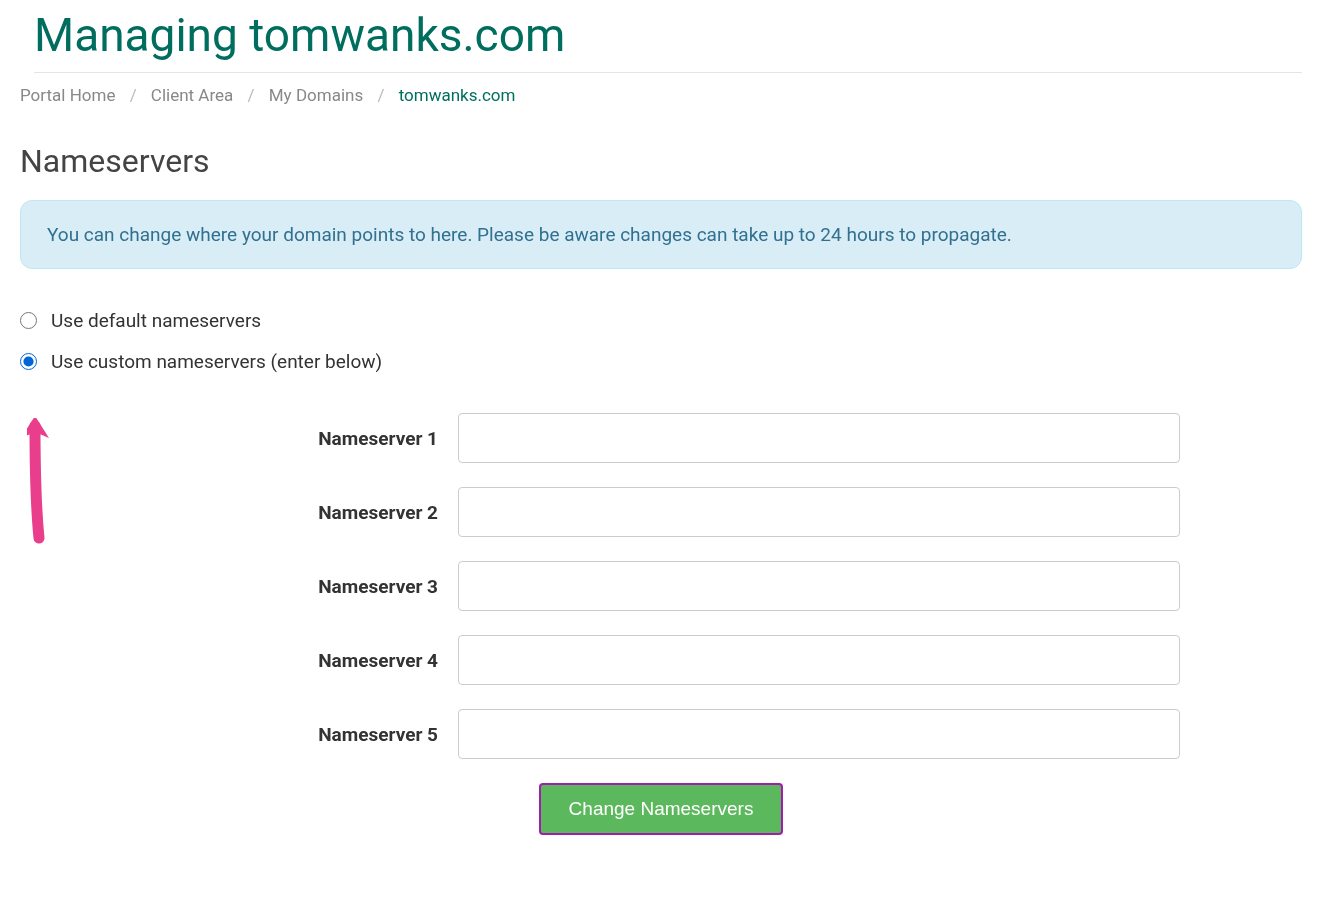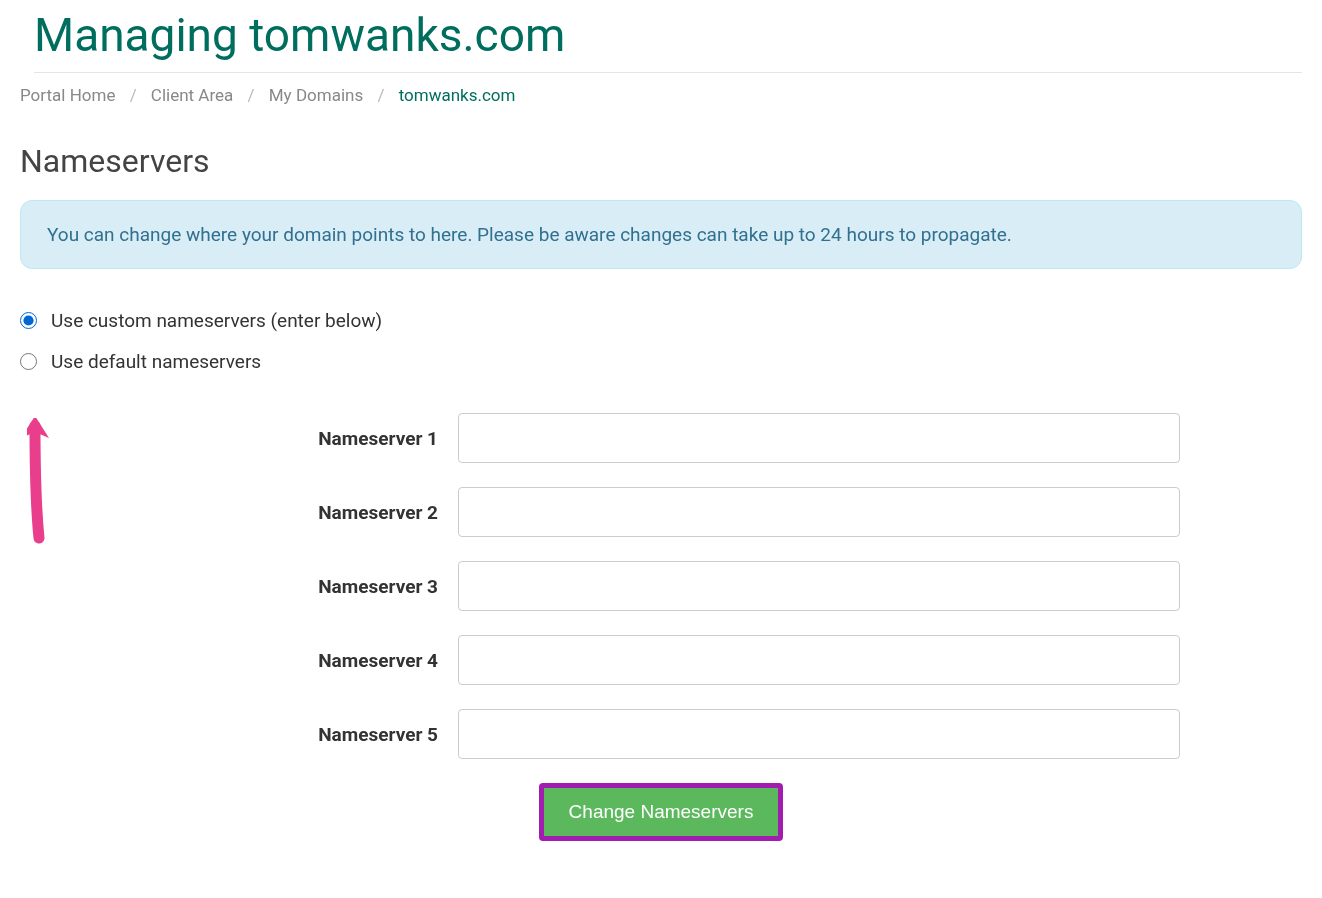--- a/index.html
+++ b/index.html
@@ -89,21 +89,21 @@
     font-size: 16px;
   }
   .form-actions {
     display: flex;
     justify-content: center;
     margin-top: 14px;
   }
   .btn-primary {
     background: #5cb85c;
     color: #fff;
-    border: 5px solid #a21caf;
+    border: 2px solid #a21caf;
     border-radius: 4px;
     padding: 13px 24px;
     font-size: 19px;
     cursor: pointer;
     width: 244px;
     text-align: center;
   }
   .annotation-arrow {
     position: absolute;
     left: 27px;
@@ -125,26 +125,26 @@
   <span class="sep">/</span>
   <span class="current">tomwanks.com</span>
 </nav>
 
 <h2 class="section-title">Nameservers</h2>
 
 <div class="alert-info">You can change where your domain points to here. Please be aware changes can take up to 24 hours to propagate.</div>
 
 <div class="radio-group">
   <label class="radio-row">
+    <input type="radio" name="nsmode" style="">
+    <span>Use default nameservers</span>
+  </label>
+  <label class="radio-row">
     <input type="radio" name="nsmode" checked="" style="">
     <span>Use custom nameservers (enter below)</span>
-  </label>
-  <label class="radio-row">
-    <input type="radio" name="nsmode" style="">
-    <span>Use default nameservers</span>
   </label>
 </div>
 
 <div>
   <div class="form-row">
     <label class="form-label">Nameserver 1</label>
     <input type="text" class="form-input" value="" style="">
   </div>
   <div class="form-row">
     <label class="form-label">Nameserver 2</label>

